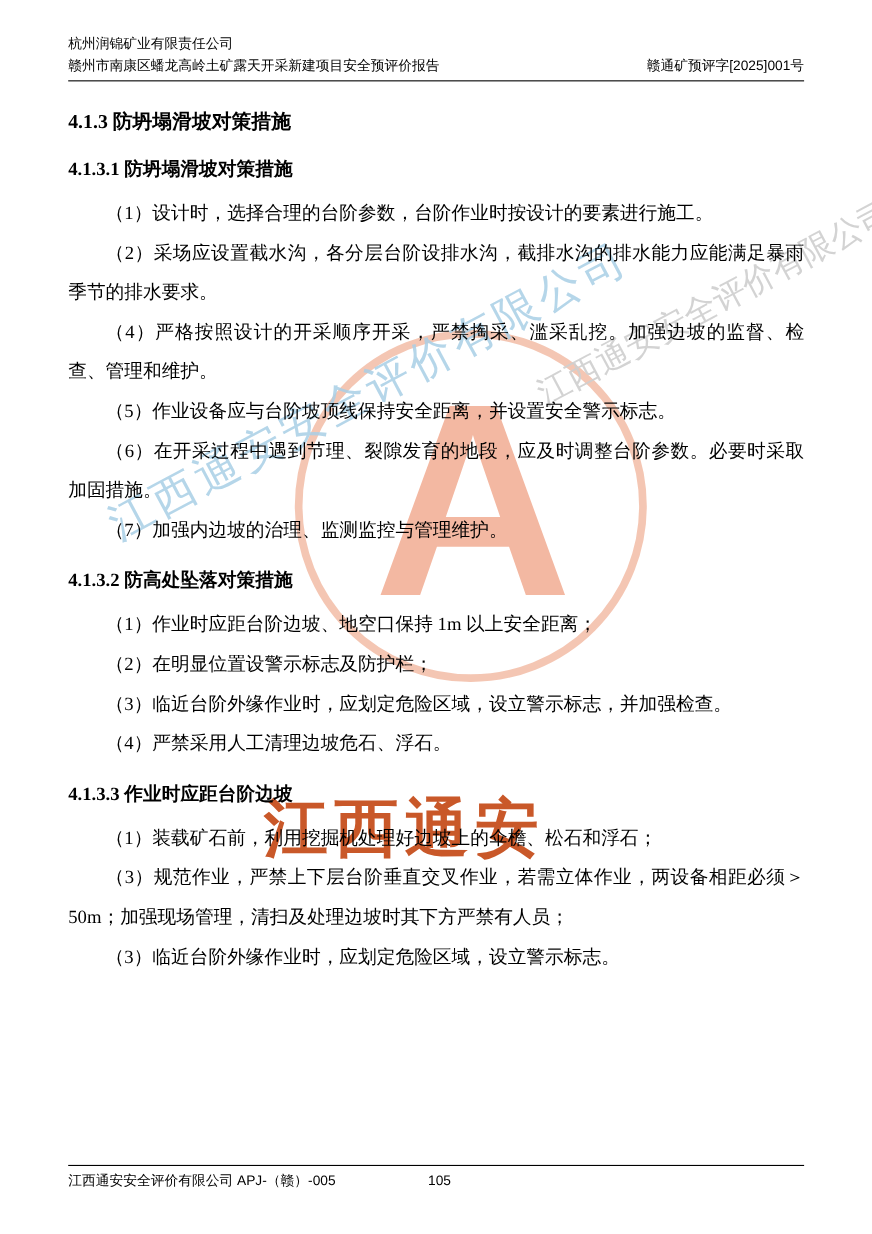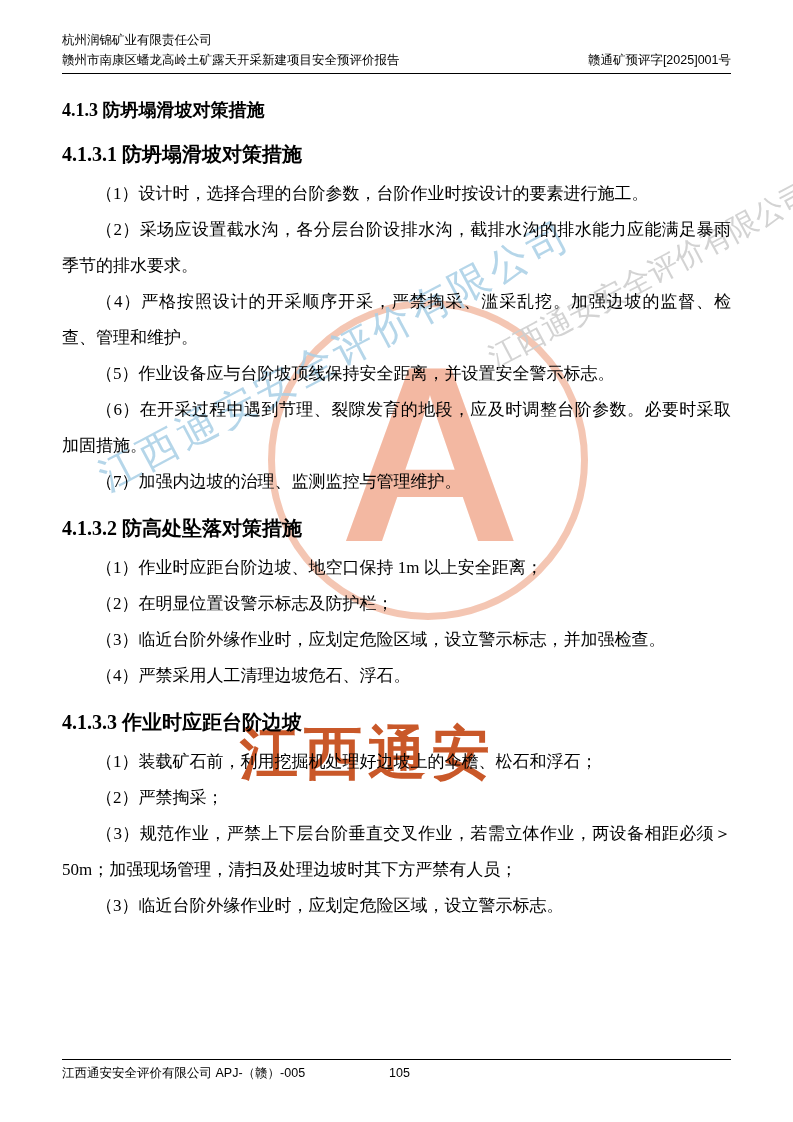--- a/index.html
+++ b/index.html
@@ -129,21 +129,21 @@
     line-height: 36px;
   }
   h3.sec {
     font-size: 18px;
     font-weight: bold;
     margin: 14px 0 10px 0;
     line-height: 32px;
     font-family: "Liberation Serif", serif;
   }
   h4.sub {
-    font-size: 20px;
+    font-size: 17px;
     font-weight: bold;
     margin: 12px 0 6px 0;
     line-height: 32px;
     font-family: "Liberation Serif", serif;
   }
   p.para {
     margin: 0;
     text-indent: 34px;
     text-align: justify;
     font-size: 17px;
@@ -209,21 +209,20 @@
     <p class="para">（7）加强内边坡的治理、监测监控与管理维护。</p>
 
     <h4 class="sub">4.1.3.2 防高处坠落对策措施</h4>
     <p class="para">（1）作业时应距台阶边坡、地空口保持 1m 以上安全距离；</p>
     <p class="para">（2）在明显位置设警示标志及防护栏；</p>
     <p class="para">（3）临近台阶外缘作业时，应划定危险区域，设立警示标志，并加强检查。</p>
     <p class="para">（4）严禁采用人工清理边坡危石、浮石。</p>
 
     <h4 class="sub">4.1.3.3 作业时应距台阶边坡</h4>
     <p class="para">（1）装载矿石前，利用挖掘机处理好边坡上的伞檐、松石和浮石；</p>
-    <p class="para">（2）严禁掏采；</p>
     <p class="para">（3）规范作业，严禁上下层台阶垂直交叉作业，若需立体作业，两设备相距必须＞50m；加强现场管理，清扫及处理边坡时其下方严禁有人员；</p>
     <p class="para">（3）临近台阶外缘作业时，应划定危险区域，设立警示标志。</p>
 
   </div>
 
   <div class="footer">
     <div class="footer-rule"></div>
     <div class="footer-row">
       <span class="footer-left">江西通安安全评价有限公司 APJ-（赣）-005</span>
       <span class="footer-page">105</span>

